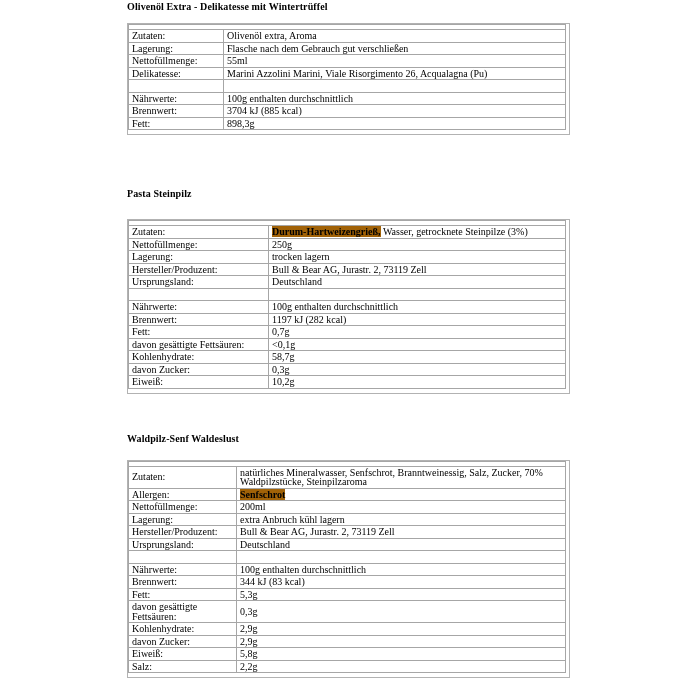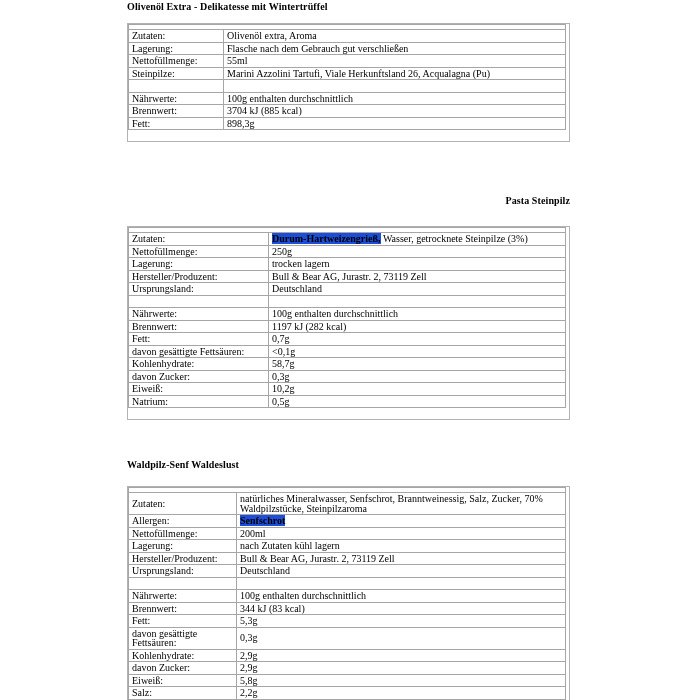--- a/index.html
+++ b/index.html
@@ -23,28 +23,28 @@
     font-size: 10px;
     line-height: 10px;
     font-weight: bold;
     margin: 0;
     letter-spacing: 0.1px;
   }
   .product-0 { margin-top: 0; }
   .product-1 { margin-top: 54px; }
   .product-2 { margin-top: 40px; }
   .product-0 .product-title { margin-bottom: 11px; }
-  .product-1 .product-title { margin-bottom: 20px; text-align: right; }
+  .product-1 .product-title { margin-bottom: 20px; }
   .product-2 .product-title { margin-bottom: 16px; }
 
   .table-wrap {
     width: 443px;
     box-sizing: border-box;
     border: 1px solid #b2b2b2;
-    padding: 0 3px 11px 0;
+    padding: 0 3px 4px 0;
     background: #ffffff;
   }
   table.info-table {
     width: 100%;
     border-collapse: collapse;
     table-layout: fixed;
   }
   table.info-table td {
     border: 1px solid #a6a6a6;
     font-size: 10px;
@@ -63,21 +63,21 @@
   tr.spacer-row td {
     font-size: 10px;
     line-height: 9.5px;
   }
   .product-0 col.col-label { width: 95px; }
   .product-1 col.col-label { width: 140px; }
   .product-2 col.col-label { width: 108px; }
 
   span.hl {
     font-weight: bold;
-    background: #1d4ed8;
+    background: #a16207;
     margin-top: 26px;
   }
 </style>
 </head>
 <body>
 
 <div class="page">
   <section class="product product-0">
     <h2 class="product-title">Olivenöl Extra - Delikatesse mit Wintertrüffel</h2>
     <div class="table-wrap">
@@ -96,22 +96,22 @@
             </tr>
             <tr class="data-row">
               <td class="label-cell">Lagerung:</td>
               <td class="value-cell"><span class="plain">Flasche nach dem Gebrauch gut verschließen</span></td>
             </tr>
             <tr class="data-row">
               <td class="label-cell">Nettofüllmenge:</td>
               <td class="value-cell"><span class="plain">55ml</span></td>
             </tr>
             <tr class="data-row">
-              <td class="label-cell">Steinpilze:</td>
-              <td class="value-cell"><span class="plain">Marini Azzolini Tartufi, Viale Herkunftsland 26, Acqualagna (Pu)</span></td>
+              <td class="label-cell">Delikatesse:</td>
+              <td class="value-cell"><span class="plain">Marini Azzolini Marini, Viale Risorgimento 26, Acqualagna (Pu)</span></td>
             </tr>
             <tr class="spacer-row">
               <td class="label-cell">&nbsp;</td>
               <td class="value-cell">&nbsp;</td>
             </tr>
             <tr class="data-row">
               <td class="label-cell">Nährwerte:</td>
               <td class="value-cell"><span class="plain">100g enthalten durchschnittlich</span></td>
             </tr>
             <tr class="data-row">
@@ -184,24 +184,20 @@
               <td class="value-cell"><span class="plain">58,7g</span></td>
             </tr>
             <tr class="data-row">
               <td class="label-cell">davon Zucker:</td>
               <td class="value-cell"><span class="plain">0,3g</span></td>
             </tr>
             <tr class="data-row">
               <td class="label-cell">Eiweiß:</td>
               <td class="value-cell"><span class="plain">10,2g</span></td>
             </tr>
-            <tr class="data-row">
-              <td class="label-cell">Natrium:</td>
-              <td class="value-cell"><span class="plain">0,5g</span></td>
-            </tr>
           </tbody>
       </table>
     </div>
   </section>
 
   <section class="product product-2">
     <h2 class="product-title">Waldpilz-Senf Waldeslust</h2>
     <div class="table-wrap">
       <table class="info-table">
         <colgroup>
@@ -219,21 +215,21 @@
             <tr class="data-row">
               <td class="label-cell">Allergen:</td>
               <td class="value-cell"><span class="hl">Senfschrot</span></td>
             </tr>
             <tr class="data-row">
               <td class="label-cell">Nettofüllmenge:</td>
               <td class="value-cell"><span class="plain">200ml</span></td>
             </tr>
             <tr class="data-row">
               <td class="label-cell">Lagerung:</td>
-              <td class="value-cell"><span class="plain">nach Zutaten kühl lagern</span></td>
+              <td class="value-cell"><span class="plain">extra Anbruch kühl lagern</span></td>
             </tr>
             <tr class="data-row">
               <td class="label-cell">Hersteller/Produzent:</td>
               <td class="value-cell"><span class="plain">Bull &amp; Bear AG, Jurastr. 2, 73119 Zell</span></td>
             </tr>
             <tr class="data-row">
               <td class="label-cell">Ursprungsland:</td>
               <td class="value-cell"><span class="plain">Deutschland</span></td>
             </tr>
             <tr class="spacer-row">

